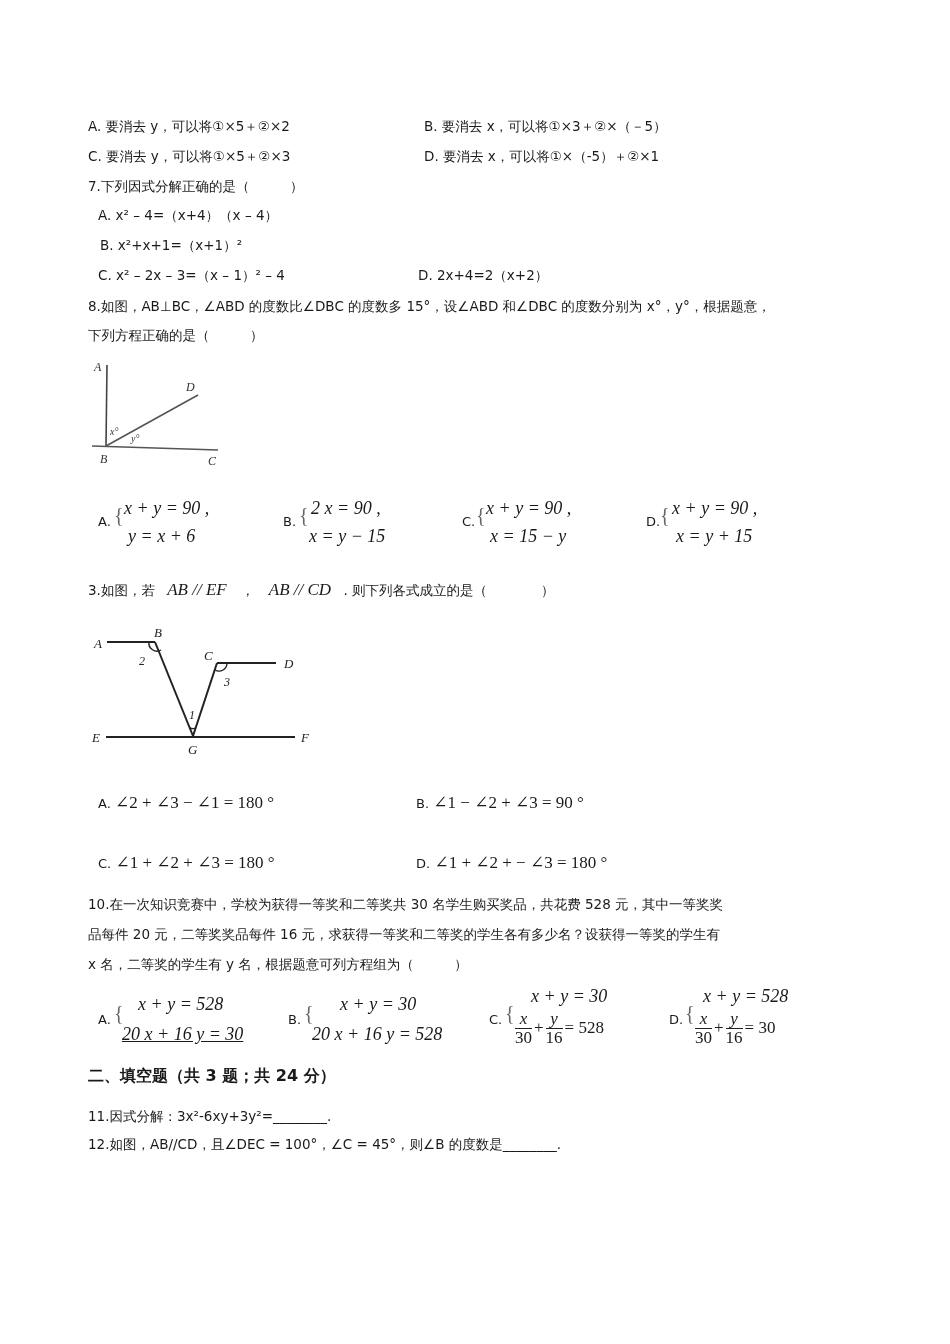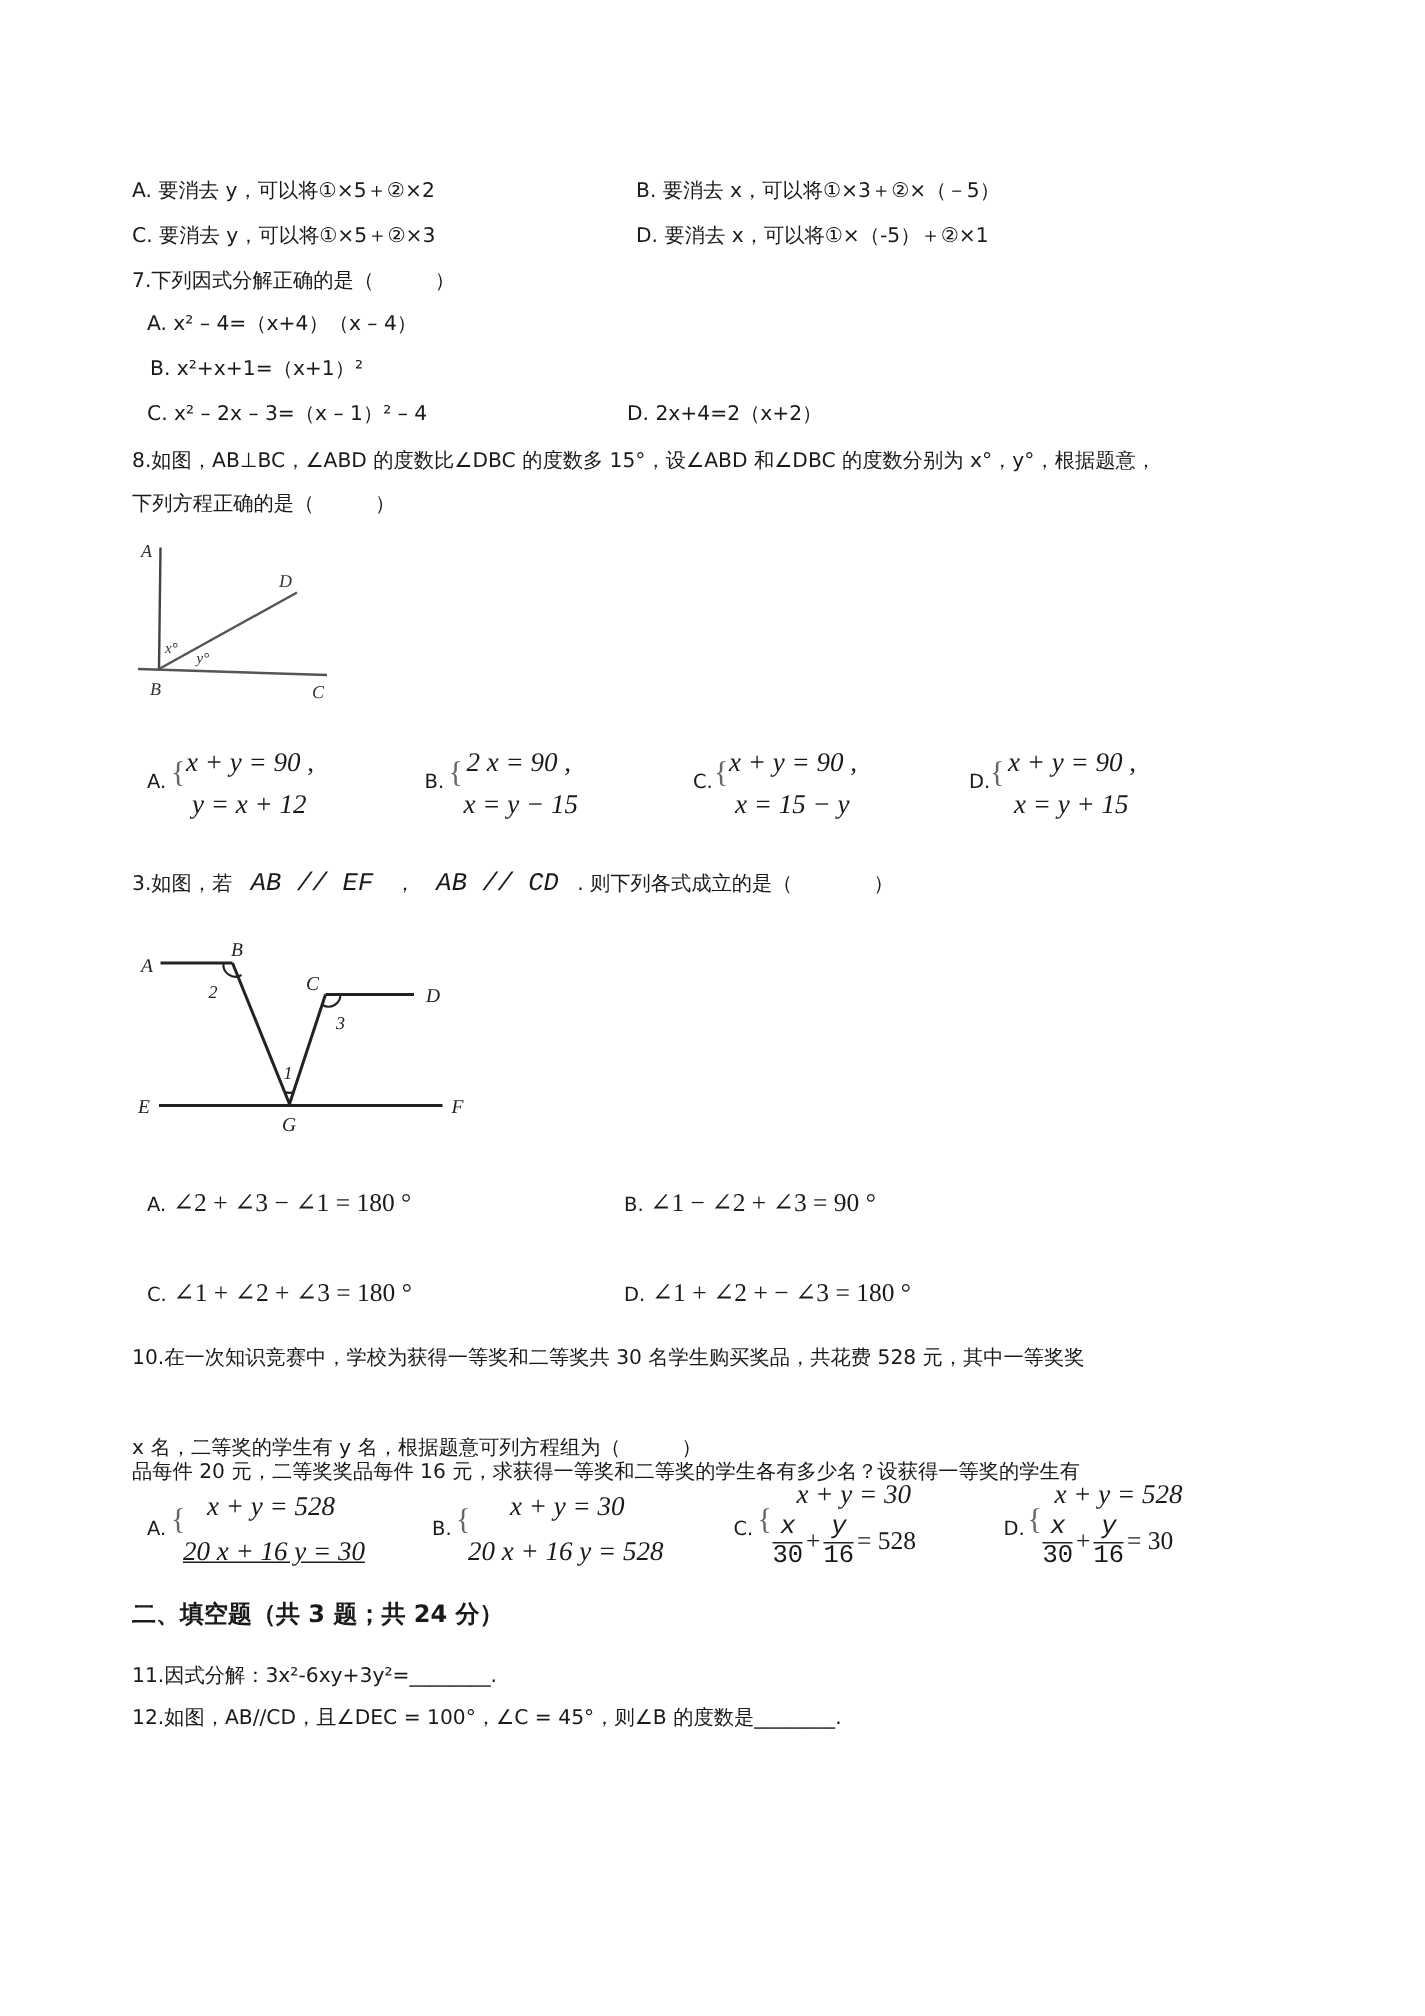--- a/index.html
+++ b/index.html
@@ -1,19 +1,19 @@
 <!DOCTYPE html>
 <html><head>
 <meta charset="utf-8">
 <style>
   html, body { margin: 0; padding: 0; background: #ffffff; }
   body { width: 950px; height: 1344px; position: relative; overflow: hidden;
          font-family: "DejaVu Sans", "Liberation Sans", sans-serif; color: #1a1a1a; font-size: 13.5px; }
   .abs { position: absolute; white-space: nowrap; }
-  .math { font-family: Liberation Mono, monospace; font-style: italic; font-size: 17px; }
+  .math { font-family: Liberation Serif, serif; font-style: italic; font-size: 17px; }
   .mathr { font-family: "Liberation Serif", "DejaVu Serif", serif; font-size: 17px; }
   .lbl { font-size: 13px; }
   .brace { font-family: "Liberation Serif", serif; font-size: 20px; color: #666; font-weight: 300; }
   .sys { position: absolute; }
   .sys .l1, .sys .l2 { position: absolute; white-space: nowrap; font-family: "Liberation Serif", serif; font-style: italic; font-size: 18px; }
   .frac { display: inline-block; vertical-align: middle; text-align: center; margin: 0 2px; }
   .frac span { display: block; line-height: 18px; }
   .frac .num { border-bottom: 1px solid #222; padding: 0 2px; }
   .h2 { font-weight: bold; font-size: 16px; }
   svg text { font-family: "Liberation Serif", serif; font-style: italic; }
@@ -44,21 +44,21 @@
   <text x="22" y="80" font-size="10" fill="#333">x°</text>
   <text x="43" y="87" font-size="10" fill="#333">y°</text>
   <text x="12" y="108" font-size="12" fill="#333">B</text>
   <text x="120" y="110" font-size="12" fill="#333">C</text>
 </svg>
 
 <div class="sys" style="left:98px;top:498px;">
   <span class="abs lbl" style="left:0;top:16px;">A.</span>
   <span class="abs brace" style="left:16px;top:6px;">{</span>
   <span class="l1" style="left:26px;top:0;">x + y = 90 ,</span>
-  <span class="l2" style="left:30px;top:28px;">y = x + 12</span>
+  <span class="l2" style="left:30px;top:28px;">y = x + 6</span>
 </div>
 <div class="sys" style="left:283px;top:498px;">
   <span class="abs lbl" style="left:0;top:16px;">B.</span>
   <span class="abs brace" style="left:16px;top:6px;">{</span>
   <span class="l1" style="left:28px;top:0;">2 x = 90 ,</span>
   <span class="l2" style="left:26px;top:28px;">x = y − 15</span>
 </div>
 <div class="sys" style="left:462px;top:498px;">
   <span class="abs lbl" style="left:0;top:16px;">C.</span>
   <span class="abs brace" style="left:14px;top:6px;">{</span>
@@ -112,21 +112,21 @@
 <div class="abs" style="left:98px;top:852px;">
   <span class="lbl">C.</span>
   <span class="mathr">∠1 + ∠2 + ∠3 = 180 °</span>
 </div>
 <div class="abs" style="left:416px;top:852px;">
   <span class="lbl">D.</span>
   <span class="mathr">∠1 + ∠2 + − ∠3 = 180 °</span>
 </div>
 
 <div class="abs" style="left:88px;top:896px;">10.在一次知识竞赛中，学校为获得一等奖和二等奖共 30 名学生购买奖品，共花费 528 元，其中一等奖奖</div>
-<div class="abs" style="left:88px;top:926px;margin-top:46px;">品每件 20 元，二等奖奖品每件 16 元，求获得一等奖和二等奖的学生各有多少名？设获得一等奖的学生有</div>
+<div class="abs" style="left:88px;top:926px;">品每件 20 元，二等奖奖品每件 16 元，求获得一等奖和二等奖的学生各有多少名？设获得一等奖的学生有</div>
 <div class="abs" style="left:88px;top:956px;">x 名，二等奖的学生有 y 名，根据题意可列方程组为（　　　）</div>
 
 <div class="sys" style="left:98px;top:994px;">
   <span class="abs lbl" style="left:0;top:18px;">A.</span>
   <span class="abs brace" style="left:16px;top:8px;">{</span>
   <span class="l1" style="left:40px;top:0;">x + y = 528</span>
   <span class="l2" style="left:24px;top:30px;text-decoration:underline;">20 x + 16 y = 30</span>
 </div>
 <div class="sys" style="left:288px;top:994px;">
   <span class="abs lbl" style="left:0;top:18px;">B.</span>

